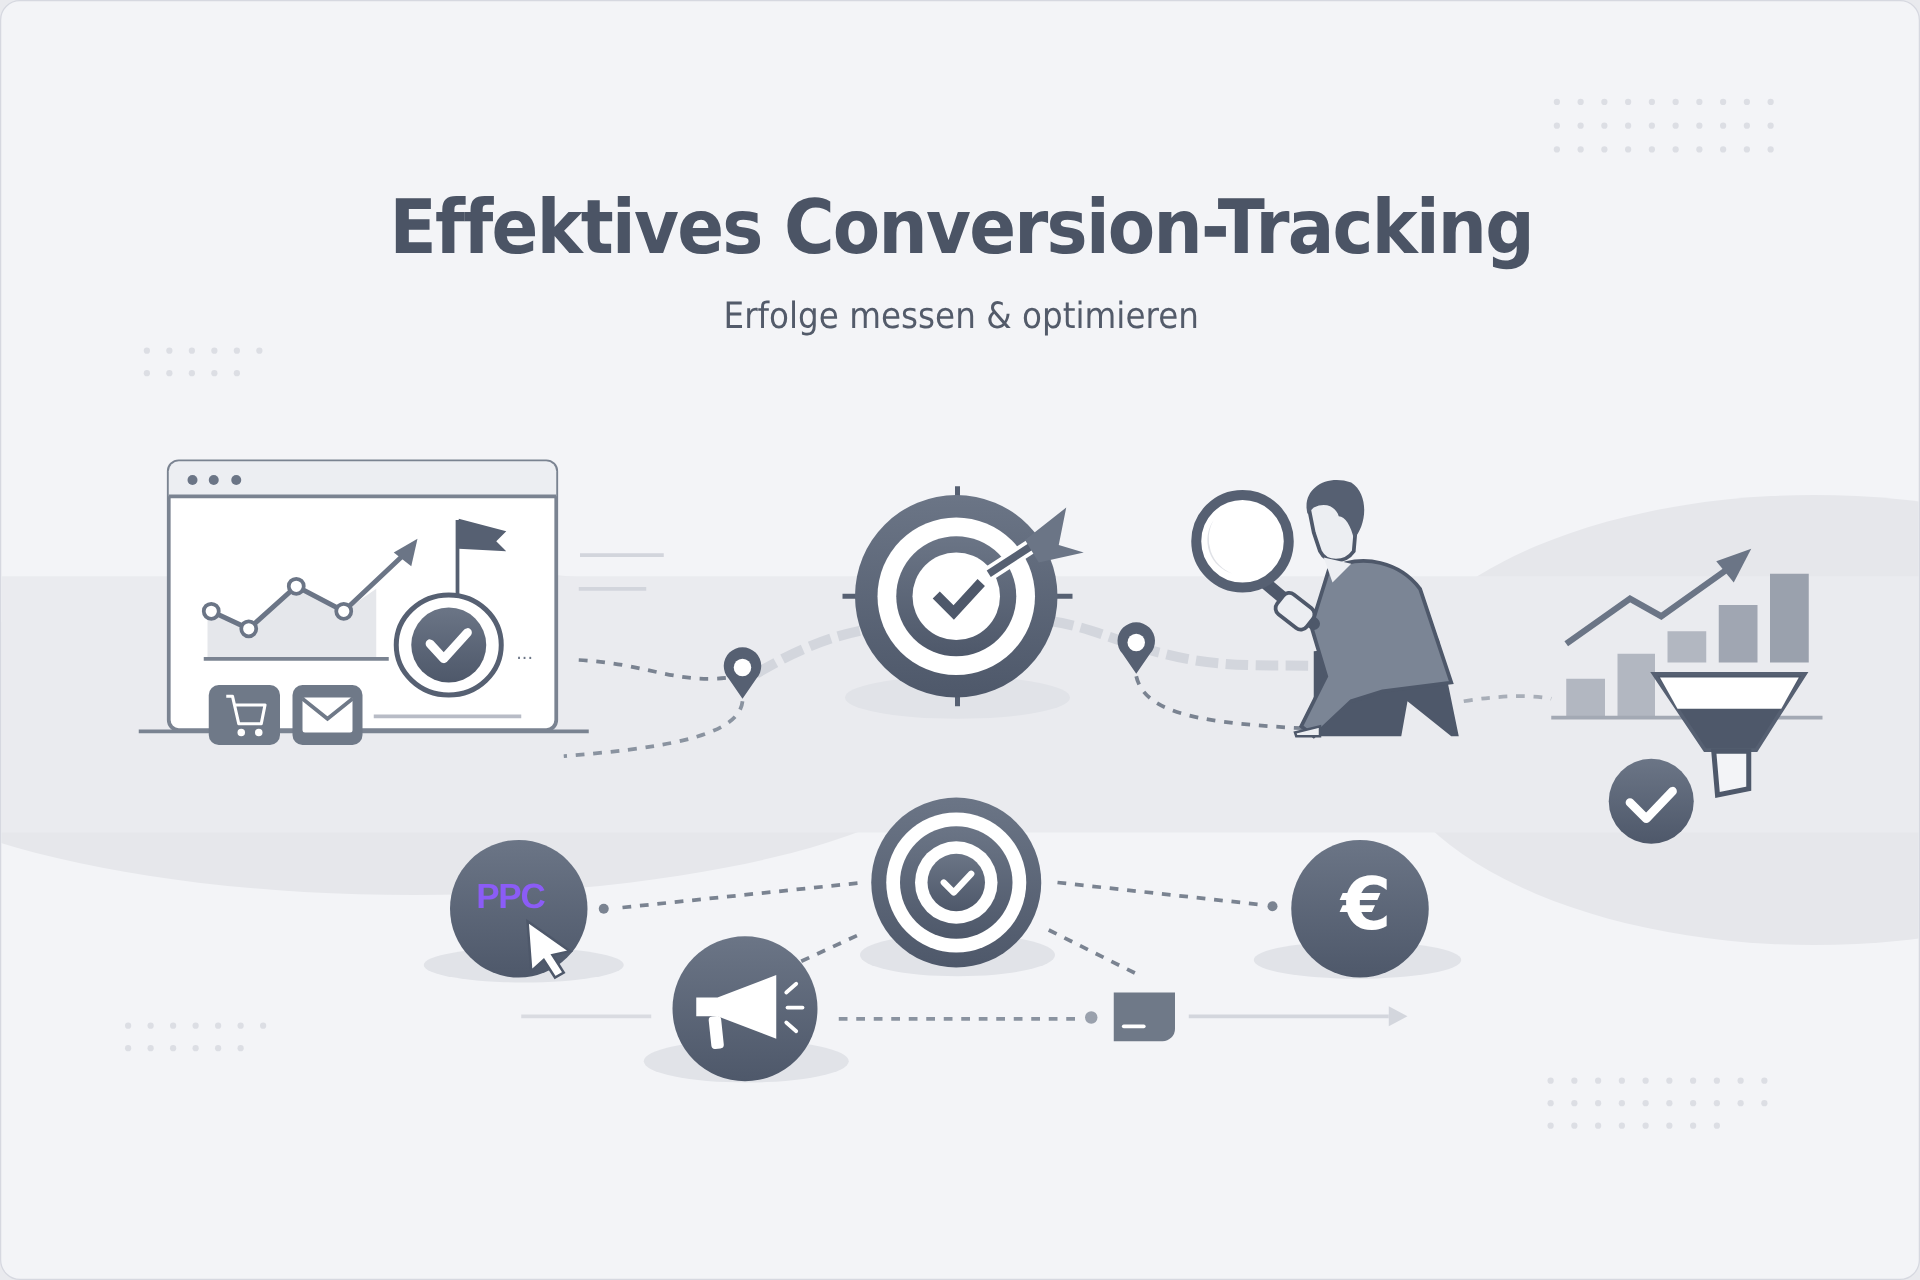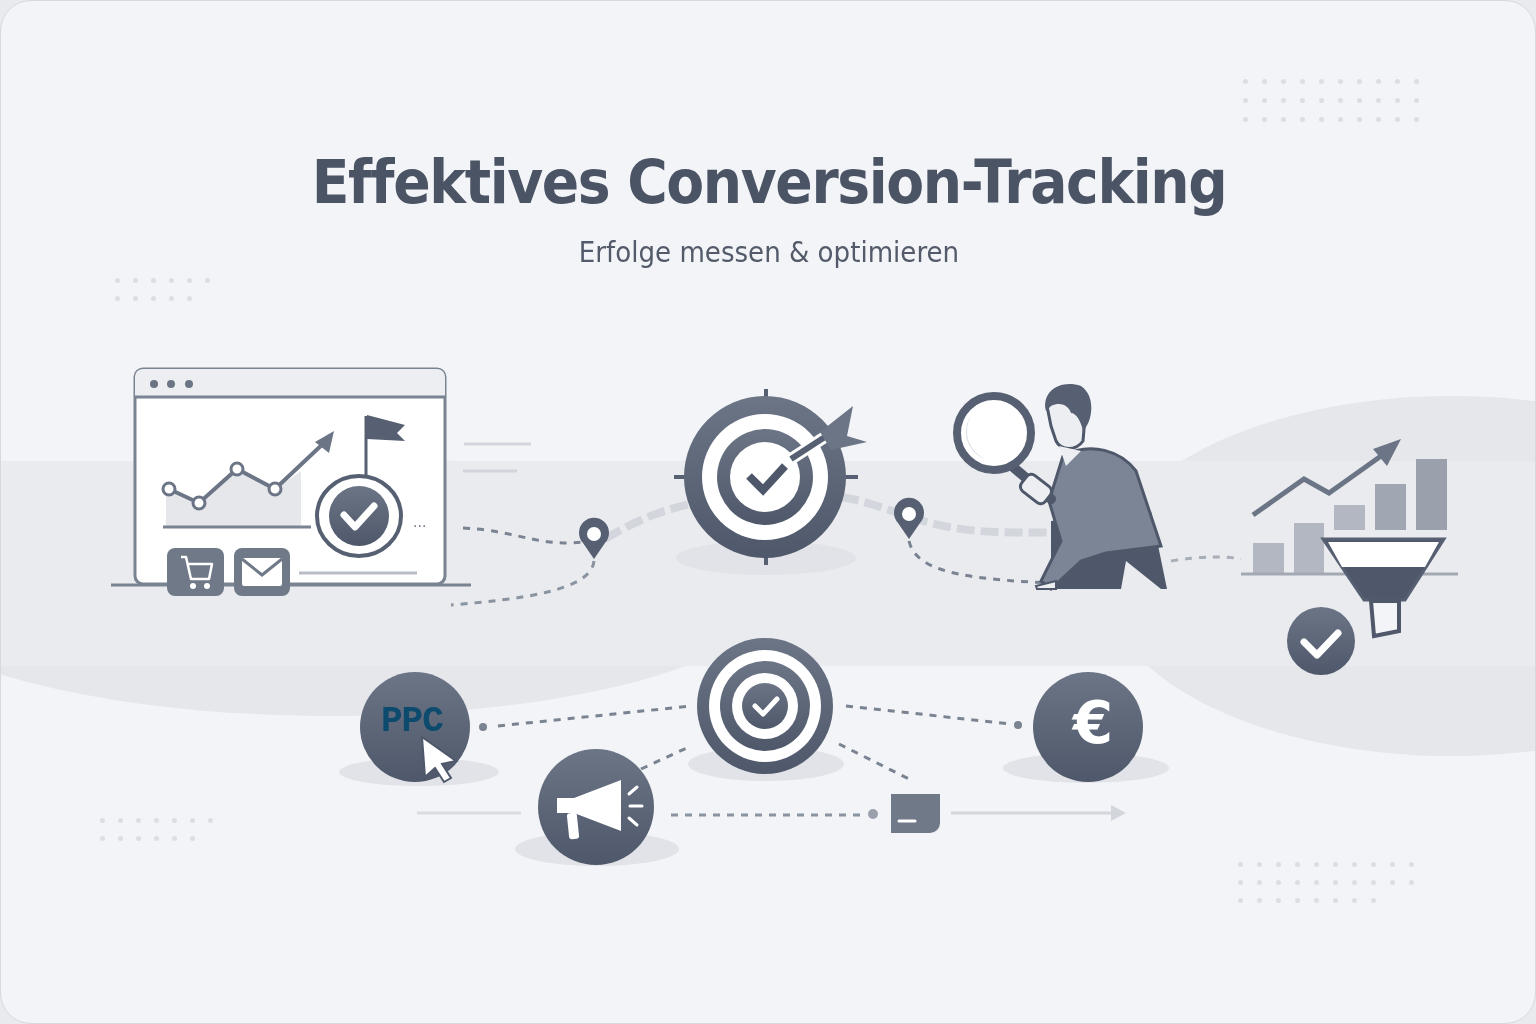--- a/index.html
+++ b/index.html
@@ -1,25 +1,25 @@
 <!DOCTYPE html>
 <html><head>
 <meta charset="utf-8">
 <style>
   html, body { margin:0; padding:0; }
   body { width:1536px; height:1024px; background:#e9eaee; overflow:hidden; font-family:"Liberation Sans", sans-serif; }
-  .card { position:absolute; left:0; top:0; width:1534px; height:1022px; border:1px solid #d6d8e0; border-radius:31px; background:#f3f4f7; overflow:hidden; }
+  .card { position:absolute; left:0; top:0; width:1534px; height:1022px; border:1px solid #d6d8e0; border-radius:16px; background:#f3f4f7; overflow:hidden; }
   .band { position:absolute; left:0; top:460px; width:1536px; height:205px; background:#eaebef; }
   .hill { position:absolute; border-radius:50%; background:#e6e7eb; }
   .title { position:absolute; left:0; width:1536px; top:146px; text-align:center; font-family:"DejaVu Sans", sans-serif; font-weight:bold; font-size:60px; color:#4b5465; letter-spacing:-1.5px; transform:scaleX(0.92); }
   .subtitle { position:absolute; left:0; width:1536px; top:234px; text-align:center; font-family:"DejaVu Sans", sans-serif; font-size:29px; color:#535b6a; transform:scaleX(0.9); }
   .dots { position:absolute; display:grid; gap:0; }
   .dot { width:5px; height:5px; border-radius:50%; background:#dcdee4; }
   svg { position:absolute; left:0; top:0; }
-  .ppc-text { position:absolute; left:380px; top:700px; font-family:Liberation Mono, monospace; font-weight:bold; font-size:36px; color:#0c4a6e; letter-spacing:-1px; }
+  .ppc-text { position:absolute; left:380px; top:700px; font-family:Liberation Sans, sans-serif; font-weight:bold; font-size:28px; color:#8b5cf6; letter-spacing:-1px; }
   .euro-text { position:absolute; left:1052px; top:688px; width:80px; text-align:center; font-family:"DejaVu Sans", sans-serif; font-weight:bold; font-size:58px; color:#fff; }
 </style>
 </head>
 <body>
 
 <div class="card">
   <div class="hill" style="left:-120px;top:455px;width:900px;height:260px;"></div>
   <div class="hill" style="left:1100px;top:395px;width:700px;height:360px;"></div>
   <div class="band"></div>
 

